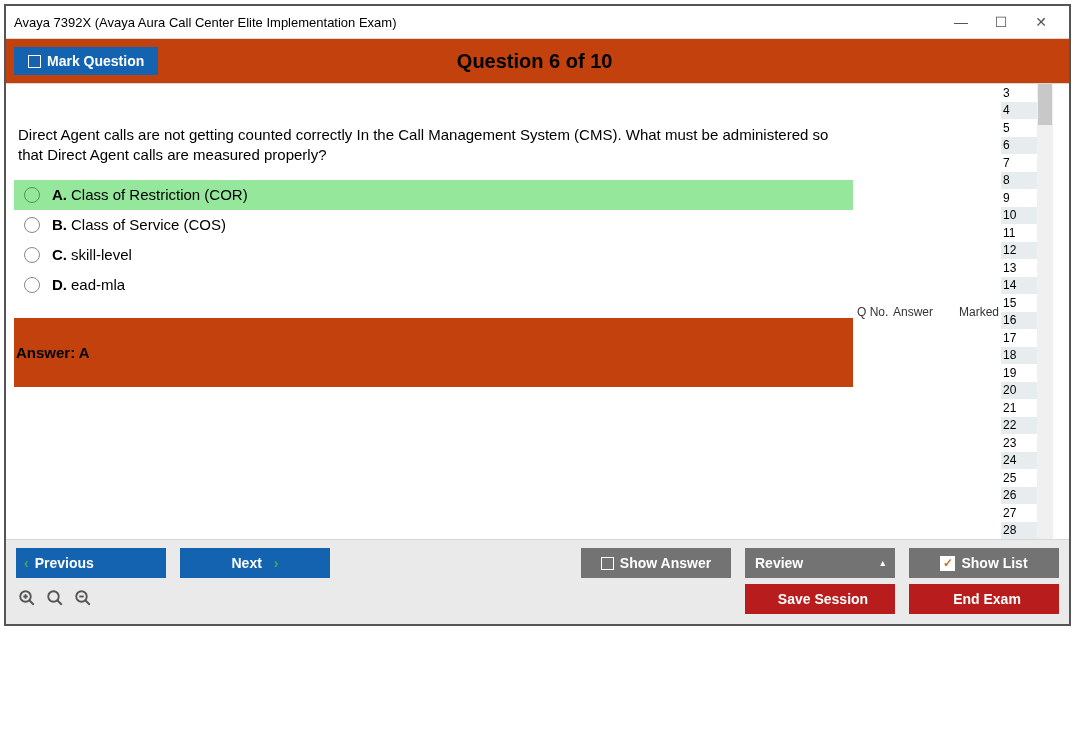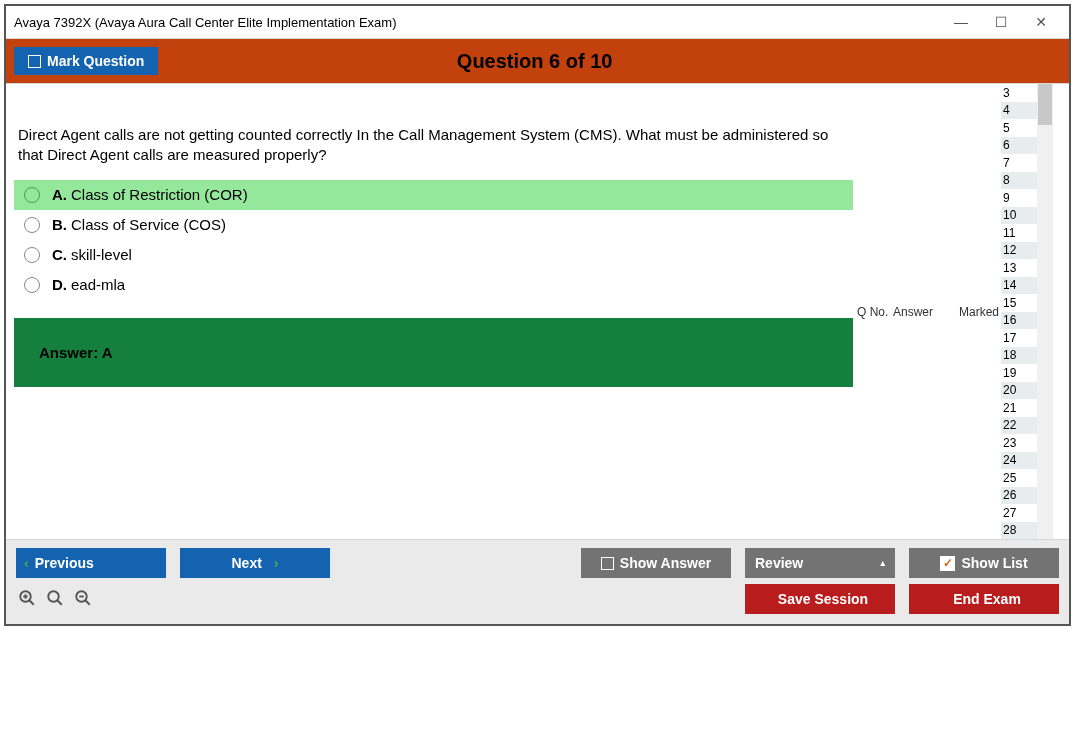--- a/index.html
+++ b/index.html
@@ -133,22 +133,22 @@
     flex-shrink: 0;
   }
   .option-row.highlight .radio {
     border-color: #4a9b52;
   }
   .option-letter {
     font-weight: bold;
     margin-right: 4px;
   }
   .answer-box {
-    background: #15803d;
-    padding: 26px 25px;
+    background: #c2410c;
+    padding: 26px 2px;
     margin-top: 18px;
     font-size: 15px;
     font-weight: bold;
   }
   .question-list-panel {
     width: 200px;
     border-left: none;
     display: flex;
     flex-direction: row;
     margin: 2px 16px 2px 0;

